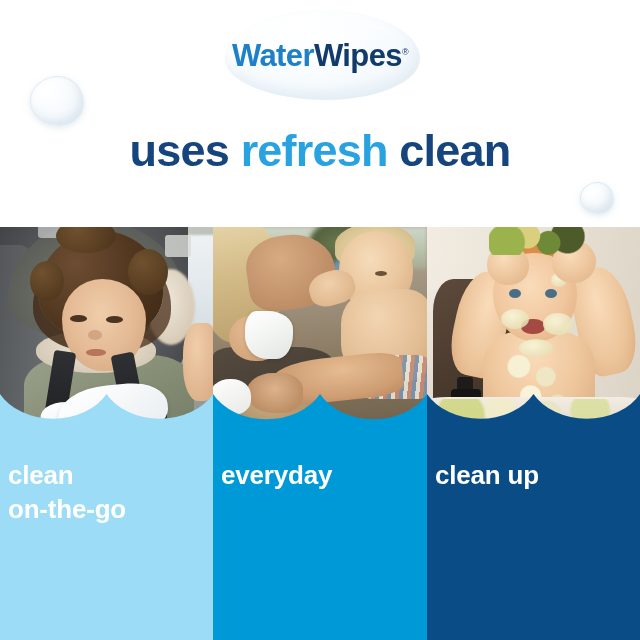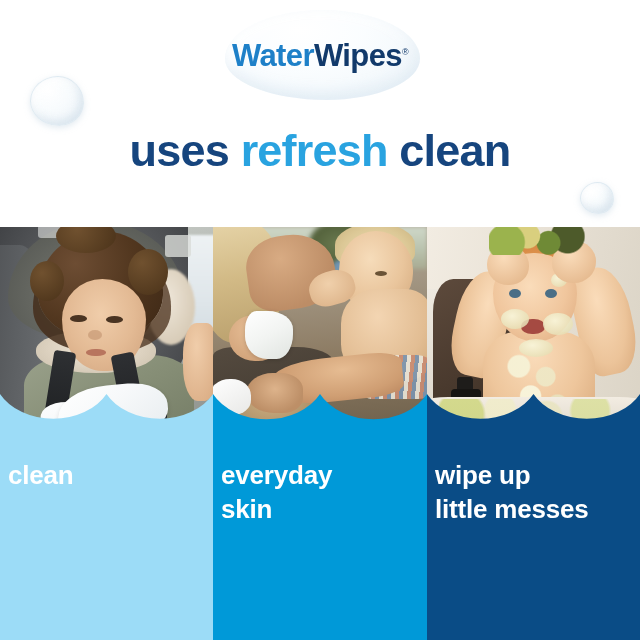--- a/index.html
+++ b/index.html
@@ -636,20 +636,21 @@
           <div class="p1-hand"></div>
           <div class="p1-wipe2"></div>
           <div class="p1-wipe"></div>
         </div>
         <svg class="scallop" viewBox="0 0 213 52" preserveAspectRatio="none">
           <path d="M0,52 L0,18 A60,46 0 0,0 106.5,18 A60,46 0 0,0 213,18 L213,52 Z" fill="#9CDCF7"></path>
         </svg>
       </div>
       <div class="caption">
         <span class="line">clean</span>
+        <span class="line">on-the-go</span>
       </div>
     </div>
 
     <div class="panel panel-2">
       <div class="photo">
         <div class="photo-inner">
           <div class="p2-bg"></div>
           <div class="p2-sky"></div>
           <div class="p2-tree"></div>
           <div class="p2-blur-obj"></div>
@@ -672,21 +673,20 @@
           <div class="p2-mom-hand"></div>
           <div class="p2-wipe"></div>
           <div class="p2-white-obj"></div>
         </div>
         <svg class="scallop" viewBox="0 0 214 52" preserveAspectRatio="none">
           <path d="M0,52 L0,18 A60,46 0 0,0 107,18 A60,46 0 0,0 214,18 L214,52 Z" fill="#0099D8"></path>
         </svg>
       </div>
       <div class="caption">
         <span class="line">everyday</span>
-        <span class="line">skin</span>
       </div>
     </div>
 
     <div class="panel panel-3">
       <div class="photo">
         <div class="photo-inner">
           <div class="p3-bg"></div>
           <div class="p3-wall"></div>
           <div class="p3-chair-side"></div>
           <div class="p3-chair-back"></div>
@@ -709,19 +709,18 @@
           <div class="p3-hand-r"></div>
           <div class="p3-food-top"></div>
           <div class="p3-tray"></div>
           <div class="p3-tray-mess"></div>
         </div>
         <svg class="scallop" viewBox="0 0 213 52" preserveAspectRatio="none">
           <path d="M0,52 L0,18 A60,46 0 0,0 106.5,18 A60,46 0 0,0 213,18 L213,52 Z" fill="#0A4C86"></path>
         </svg>
       </div>
       <div class="caption">
-        <span class="line">wipe up</span>
-        <span class="line">little messes</span>
+        <span class="line">clean up</span>
       </div>
     </div>
 
   </div>
 </div>
 
 </body></html>

